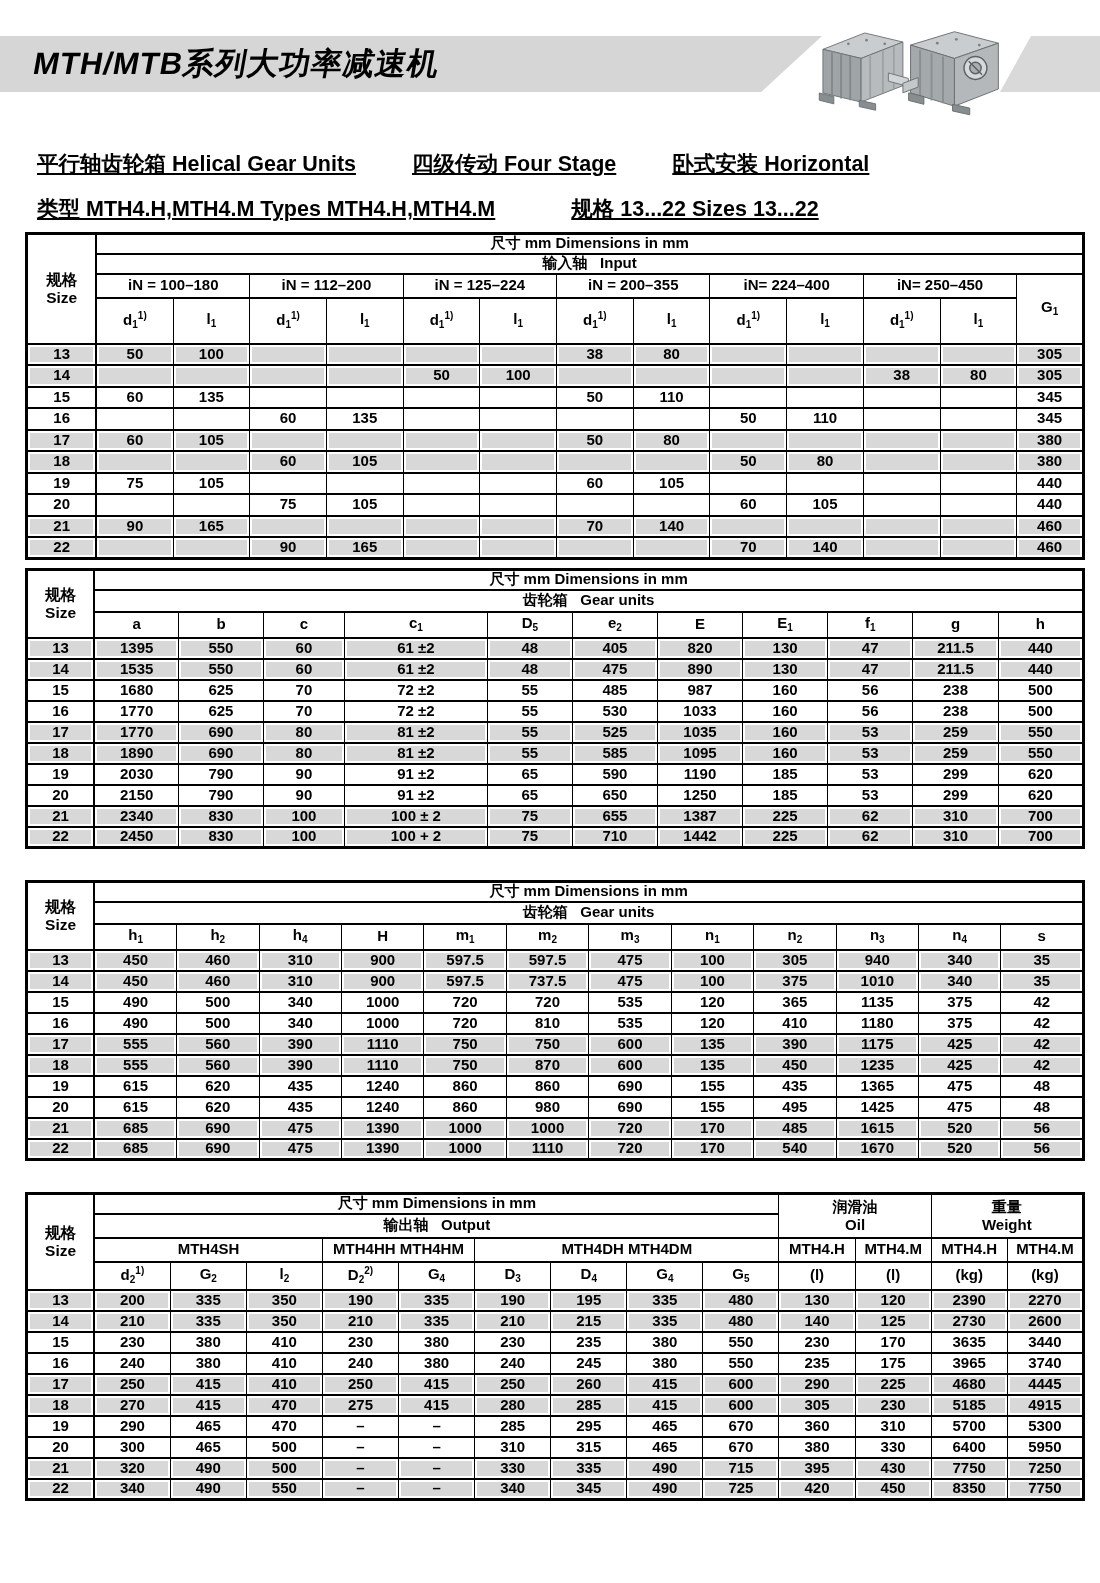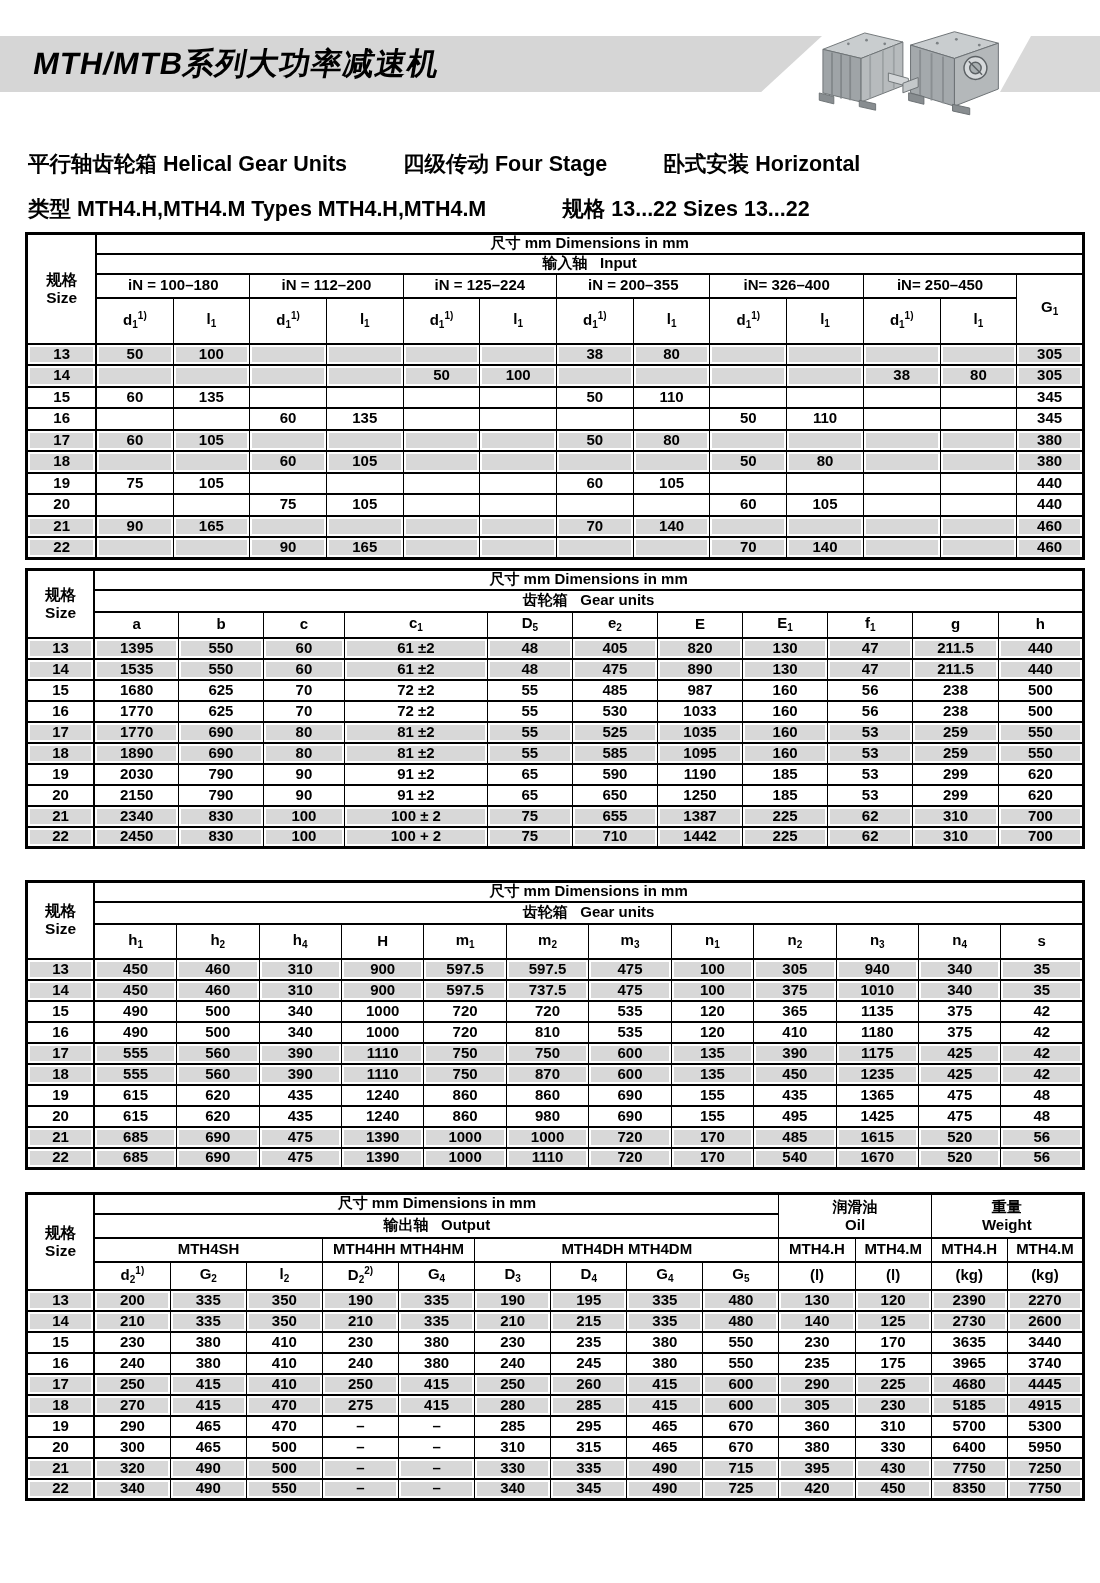--- a/index.html
+++ b/index.html
@@ -19,21 +19,21 @@
   }
   .page-title{
     position:absolute;left:30px;top:44px;margin:0;font-size:31px;line-height:40px;
     font-weight:bold;letter-spacing:1px;transform:skewX(-10deg);transform-origin:left bottom;
     white-space:nowrap;
   }
   .gearbox{position:absolute;z-index:3;}
   #gearbox1{left:812px;top:20px;}
   #gearbox2{left:901px;top:18px;}
   
-  .subtitle{position:absolute;left:28px;top:149px;width:1060px;font-size:21.5px;}
+  .subtitle{position:absolute;left:37px;top:149px;width:1060px;font-size:21.5px;text-decoration:underline;}
   .sub-line{display:flex;white-space:nowrap;}
   .sub-line-1{gap:56px;}
   .sub-line-2{gap:76px;margin-top:16px;}
   
   .tbl-wrap{position:absolute;left:25px;width:1060px;}
   #t1{top:232px;} #t2{top:568px;} #t3{top:880px;} #t4{top:1192px;}
   table.dim-table{
     width:100%;border-collapse:collapse;table-layout:fixed;
     border:3px solid #000;
   }
@@ -137,21 +137,21 @@
             <th colspan="13">尺寸 mm Dimensions in mm</th>
           </tr>
           <tr style="height: 20px;">
             <th colspan="13">输入轴&nbsp;&nbsp;&nbsp;Input</th>
           </tr>
           <tr style="height: 24px;">
             <th colspan="2">iN = 100–180</th>
             <th colspan="2">iN = 112–200</th>
             <th colspan="2">iN = 125–224</th>
             <th colspan="2">iN = 200–355</th>
-            <th colspan="2">iN= 326–400</th>
+            <th colspan="2">iN= 224–400</th>
             <th colspan="2">iN= 250–450</th>
             <th rowspan="2">G<span class="sub">1</span></th>
           </tr>
           <tr style="height: 46px;">
             <th>d<span class="sub">1</span><span class="sup">1)</span></th>
             <th>l<span class="sub">1</span></th>
             <th>d<span class="sub">1</span><span class="sup">1)</span></th>
             <th>l<span class="sub">1</span></th>
             <th>d<span class="sub">1</span><span class="sup">1)</span></th>
             <th>l<span class="sub">1</span></th>
@@ -533,21 +533,21 @@
           <tr style="height: 20px;">
             <th class="corner stack" rowspan="3">
               <div>规格</div>
               <div>Size</div>
             </th>
             <th colspan="12">尺寸 mm Dimensions in mm</th>
           </tr>
           <tr style="height: 22px;">
             <th colspan="12">齿轮箱&nbsp;&nbsp;&nbsp;Gear units</th>
           </tr>
-          <tr style="height: 35px;">
+          <tr style="height: 26px;">
             <th>h<span class="sub">1</span></th>
             <th>h<span class="sub">2</span></th>
             <th>h<span class="sub">4</span></th>
             <th>H</th>
             <th>m<span class="sub">1</span></th>
             <th>m<span class="sub">2</span></th>
             <th>m<span class="sub">3</span></th>
             <th>n<span class="sub">1</span></th>
             <th>n<span class="sub">2</span></th>
             <th>n<span class="sub">3</span></th>

